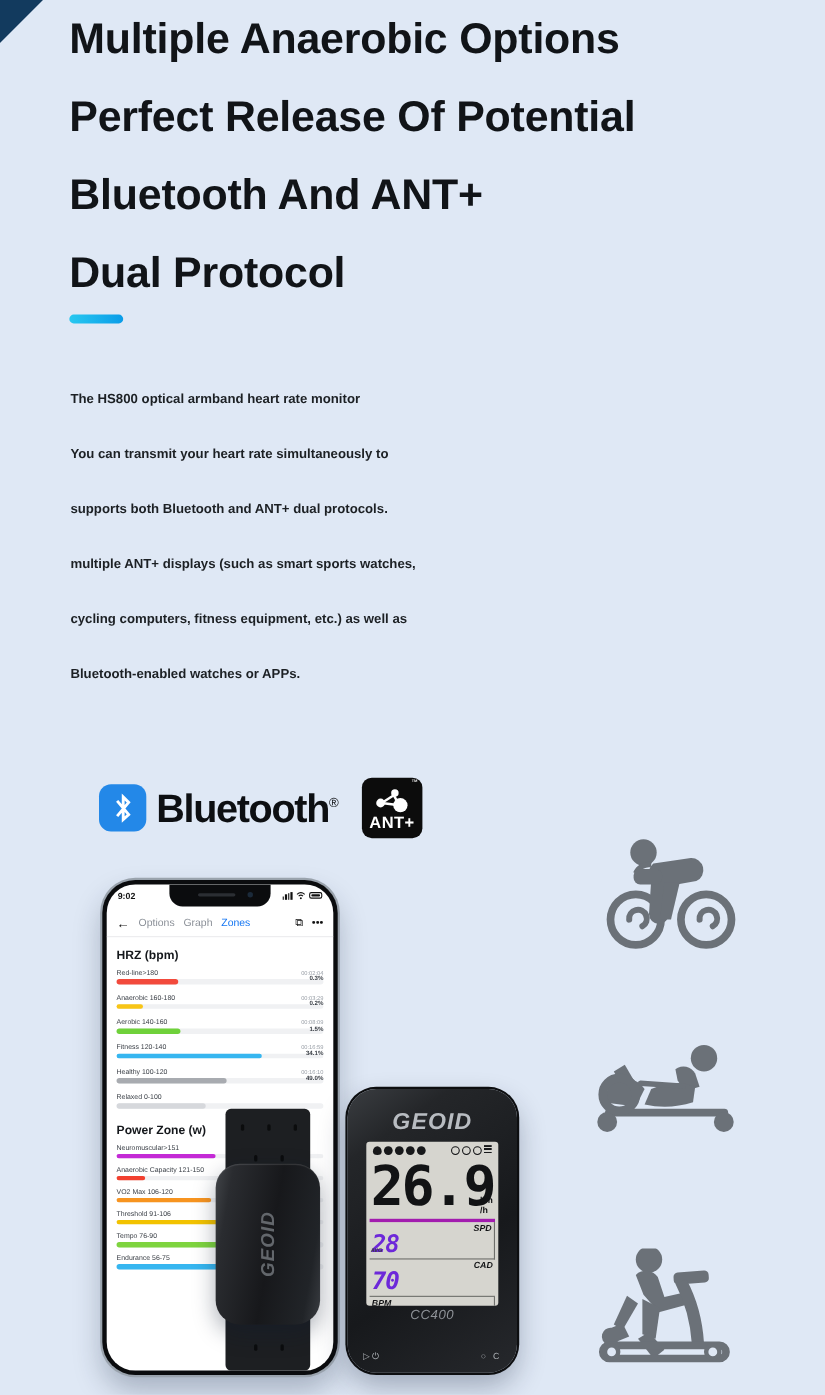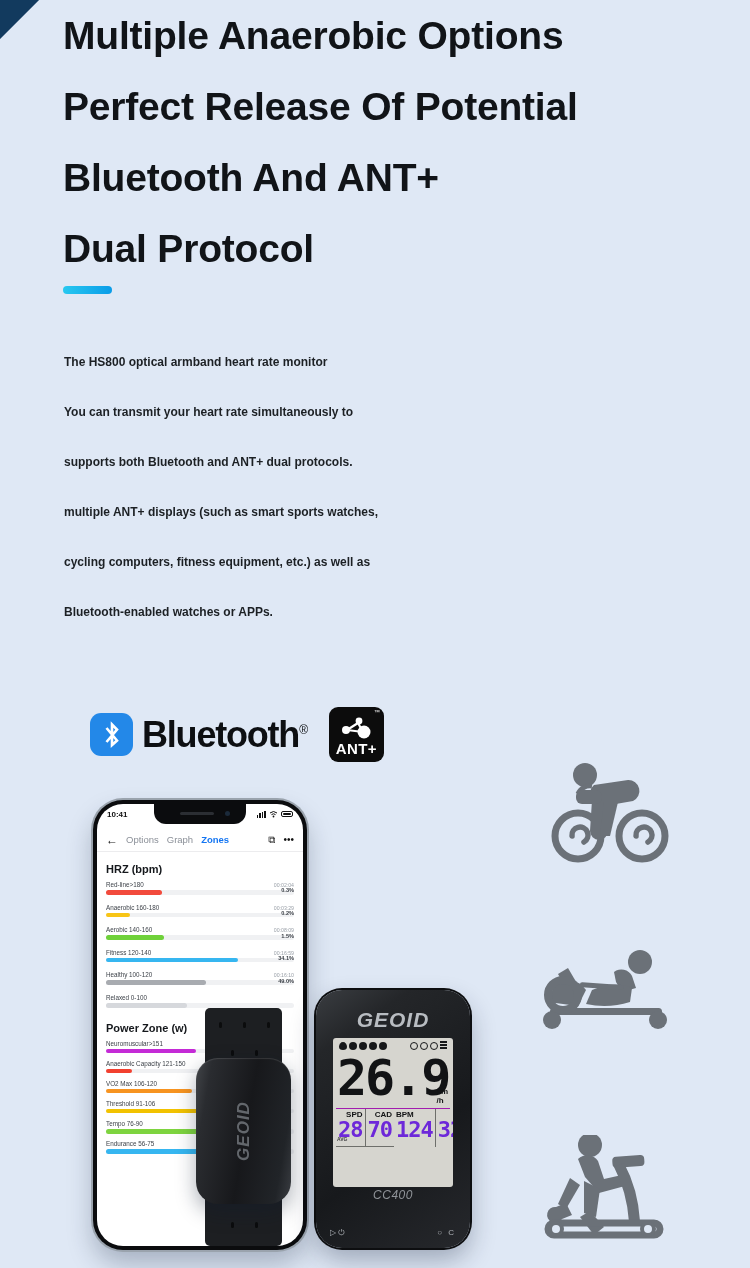--- a/index.html
+++ b/index.html
@@ -91,21 +91,21 @@
   .bars i:nth-child(3){height:6px} .bars i:nth-child(4){height:7px}
   .batt{ width:12px; height:6px; border:1px solid #111; border-radius:2px; position:relative;}
   .batt::after{content:"";position:absolute;left:1px;top:1px;bottom:1px;right:1px;background:#111;border-radius:1px;}
 
   .app-tabs{
     position:absolute; top:24px; left:0; right:0; height:24px;
     display:flex; align-items:center; gap:8px; padding:0 9px;
     font-size:9.5px; color:#8b9098; border-bottom:1px solid #ececee;
   }
   .app-tabs .back{ color:#111; font-size:12px; font-weight:bold; }
-  .app-tabs .active{ color:#1576f2; font-weight:bold; }
+  .app-tabs .active{ color:#1576f2; font-weight:normal; }
   .app-tabs .spacer{ flex:1; }
   .tab-icon{ color:#111; font-size:10px; }
 
   .app-body{ position:absolute; top:49px; left:0; right:0; bottom:0; padding:7px 9px 0; overflow:hidden; }
   .sec-title{ font-size:11px; font-weight:bold; color:#15181c; margin:3px 0 6px; }
   .sec-title.pw{ margin-top:14px; }
   .zone-row{ margin-bottom:6.5px; position:relative; }
   .zone-top{ display:flex; justify-content:space-between; align-items:baseline; }
   .zone-name{ font-size:6.3px; color:#3a3f46; }
   .zone-time{ font-size:5.2px; color:#9aa0a8; }
@@ -164,22 +164,22 @@
   .speed-num{
     position:absolute; left:1px; top:-1px;
     font-family:"DejaVu Sans Mono", monospace; font-weight:bold;
     font-size:50px; line-height:56px; letter-spacing:-2px; color:#121315;
   }
   .speed-unit{
     position:absolute; right:2px; bottom:4px; text-align:left;
     font-size:8px; font-weight:bold; color:#121315; line-height:8.5px;
   }
   .lcd-grid{ position:absolute; left:3px; right:3px; top:70px; bottom:3px;
-    display:grid; grid-template-columns:1fr 1fr 1fr 1fr; grid-template-rows:1fr 1fr;
-    border-top:1px solid #a21caf; }
+    display:grid; grid-template-columns:1fr; grid-template-rows:1fr 1fr;
+    border-top:3px solid #a21caf;font-style:italic; }
   .cell{ position:relative; padding:1px 2px; }
   .cell.br{ border-right:1px solid #6e6f6b; }
   .cell.bb{ border-bottom:1px solid #6e6f6b; }
   .cell-lab{ font-size:8px; font-weight:bold; color:#121315; display:block; }
   .cell-lab.r{ text-align:right; }
   .cell-val{
     font-family:"DejaVu Sans Mono", monospace; font-weight:bold;
     font-size:22px; line-height:23px; color:#6d28d9; letter-spacing:-1px;
     display:block; margin-top:-1px;
   }
@@ -245,21 +245,21 @@
   </div>
 </div>
 
 <div class="phone">
   <div class="phone-screen">
     <div class="notch">
       <span class="speaker"></span>
       <span class="cam"></span>
     </div>
     <div class="statusbar">
-      <span>10:41</span>
+      <span>9:02</span>
       <span class="sb-icons">
         <span class="bars">
             <i></i>
             <i></i>
             <i></i>
             <i></i>
           </span>
         <svg width="9" height="8" viewBox="0 0 9 8">
           <path d="M1 3 Q4.5 0 8 3" fill="none" stroke="#111" stroke-width="1"></path>
           <path d="M2.5 4.6 Q4.5 3 6.5 4.6" fill="none" stroke="#111" stroke-width="1"></path>

